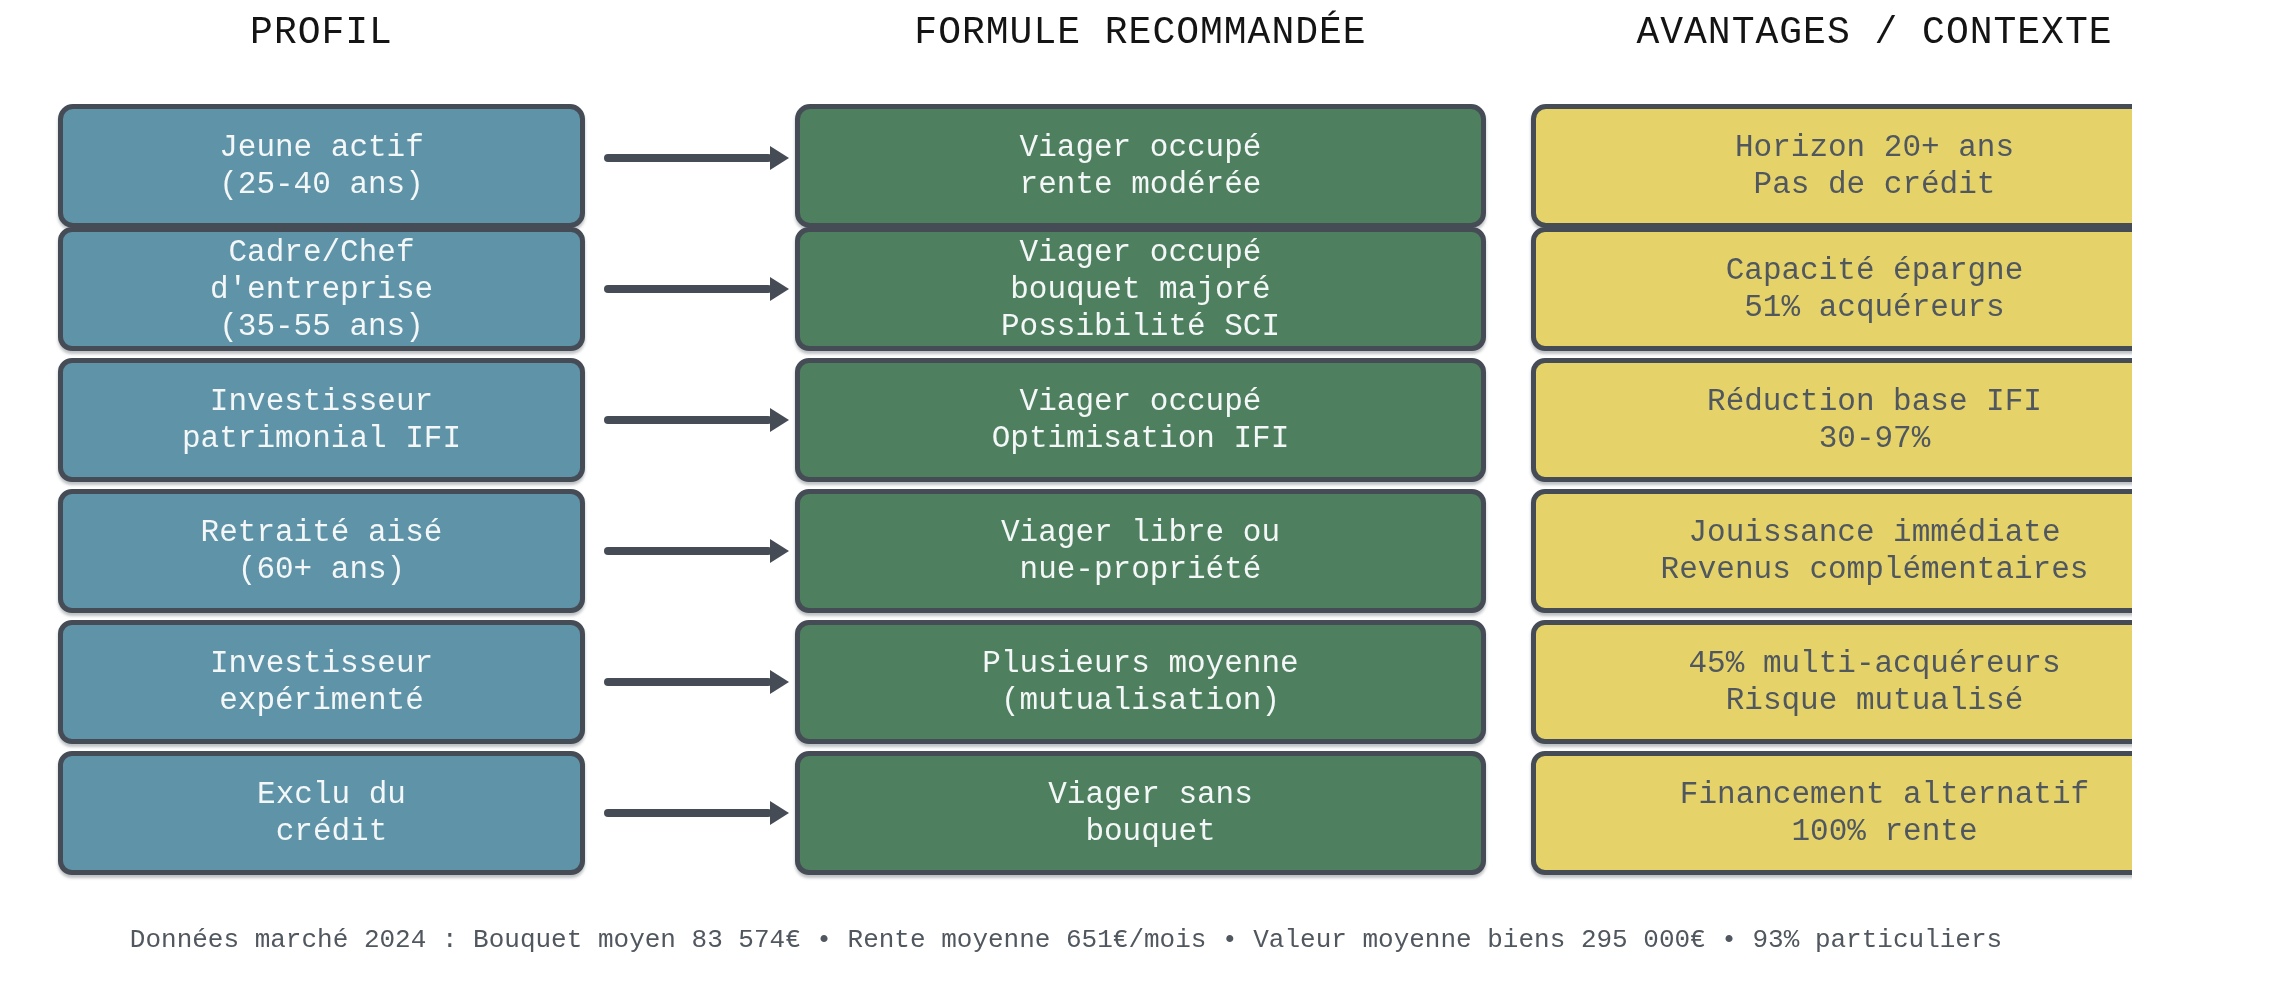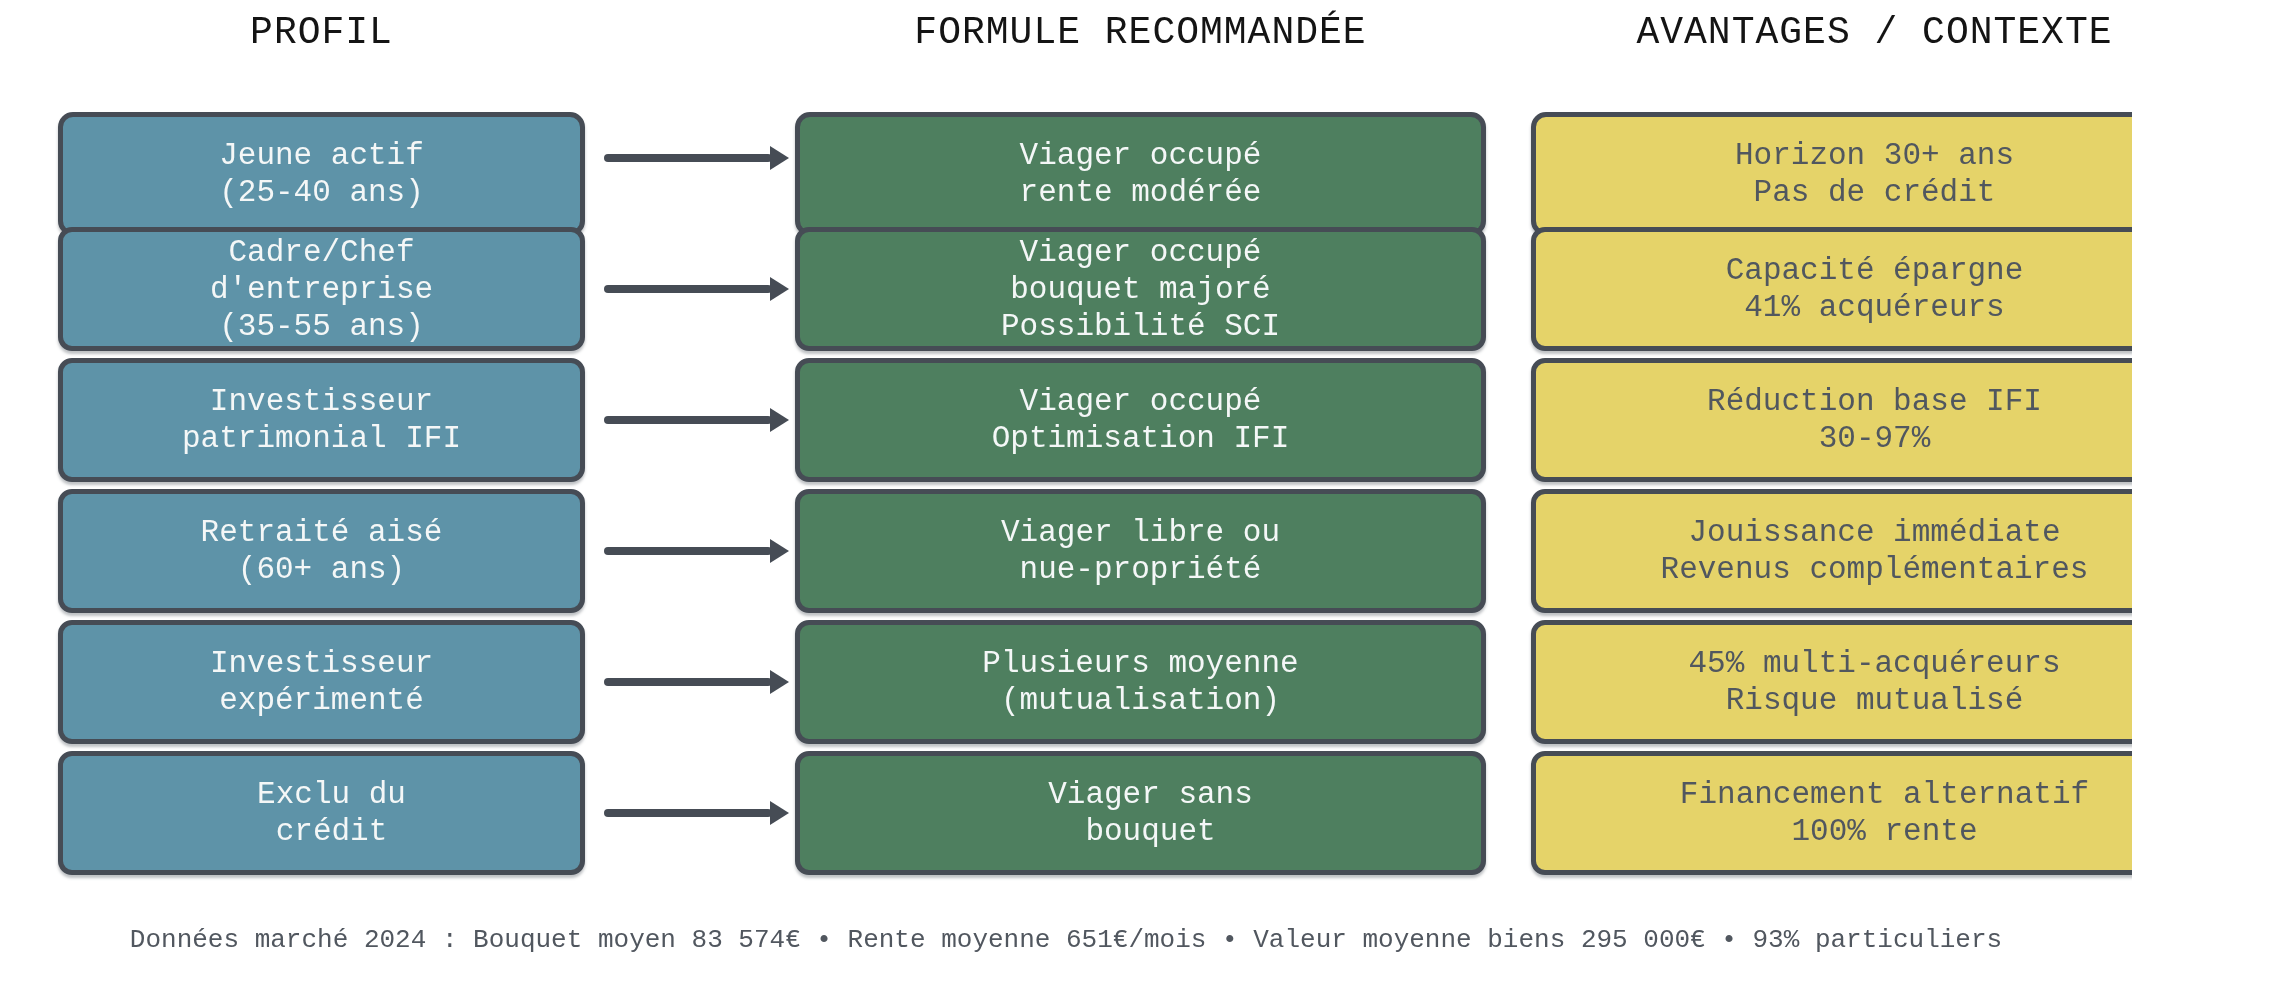--- a/index.html
+++ b/index.html
@@ -48,21 +48,21 @@
   }
   .arrow::after{
     content:"";position:absolute;right:-17px;top:50%;
     transform:translateY(-50%);
     width:0;height:0;
     border-left:19px solid var(--c-border);
     border-top:12px solid transparent;
     border-bottom:12px solid transparent;
   }
   
-  .r0 .box{top:112px;border-radius:15px;}  .r0 .arrow{top:154px;}
+  .r0 .box{top:104px;border-radius:15px;}  .r0 .arrow{top:154px;}
   .r1 .box{top:227px;} .r1 .arrow{top:285px;}
   .r2 .box{top:358px;} .r2 .arrow{top:416px;}
   .r3 .box{top:489px;} .r3 .arrow{top:547px;}
   .r4 .box{top:620px;} .r4 .arrow{top:678px;}
   .r5 .box{top:751px;padding-left:20px;} .r5 .arrow{top:809px;}
 
   .footer{
     position:absolute;left:0;top:925px;width:100%;
     text-align:center;font-size:26px;color:var(--c-dark-text);
     white-space:nowrap;
@@ -76,34 +76,34 @@
   <div class="col-header hdr-profil">PROFIL</div>
   <div class="col-header hdr-avantage">AVANTAGES / CONTEXTE</div>
   <div class="col-header hdr-formule">FORMULE RECOMMANDÉE</div>
 
   <div class="row r0">
     <div class="box box-profil">Jeune actif
 (25-40 ans)</div>
     <div class="arrow"></div>
     <div class="box box-formule">Viager occupé
 rente modérée</div>
-    <div class="box box-avantage">Horizon 30+ ans
+    <div class="box box-avantage">Horizon 20+ ans
 Pas de crédit</div>
   </div>
 
   <div class="row r1">
     <div class="box box-profil">Cadre/Chef
 d'entreprise
 (35-55 ans)</div>
     <div class="arrow"></div>
     <div class="box box-formule">Viager occupé
 bouquet majoré
 Possibilité SCI</div>
     <div class="box box-avantage">Capacité épargne
-41% acquéreurs</div>
+51% acquéreurs</div>
   </div>
 
   <div class="row r2">
     <div class="box box-profil">Investisseur
 patrimonial IFI</div>
     <div class="arrow"></div>
     <div class="box box-formule">Viager occupé
 Optimisation IFI</div>
     <div class="box box-avantage">Réduction base IFI
 30-97%</div>

